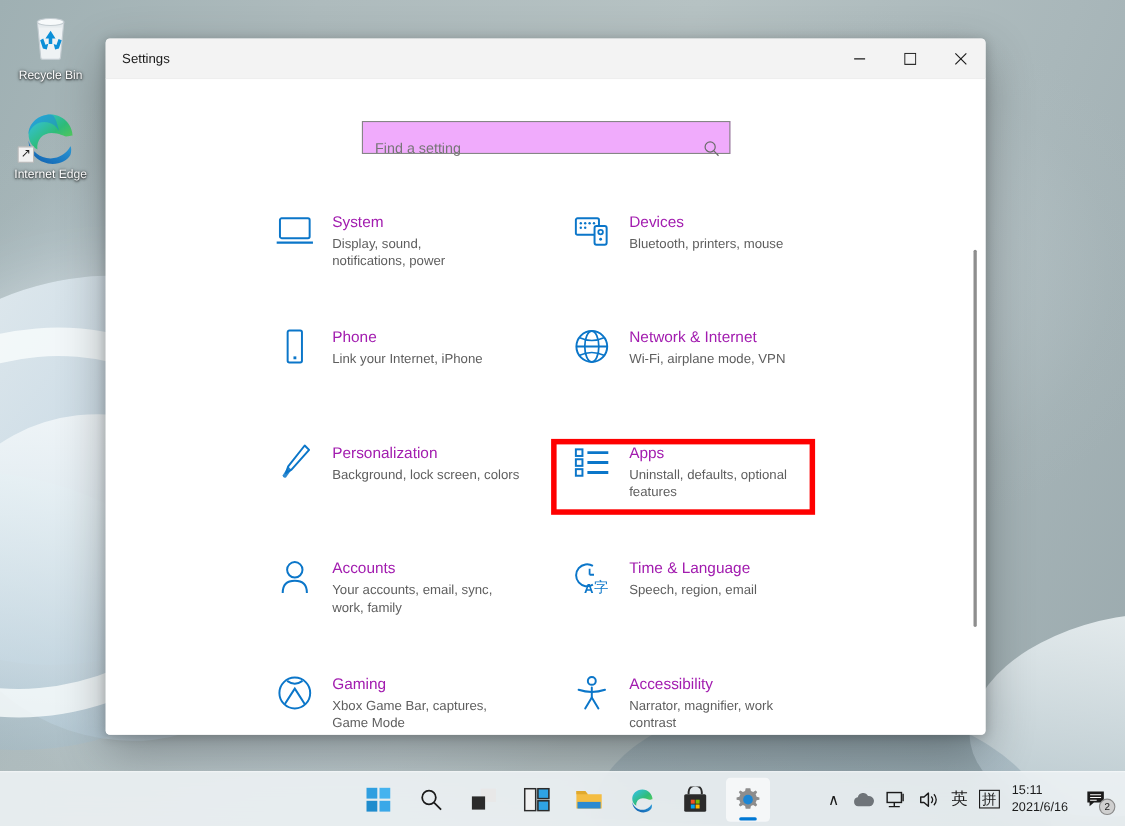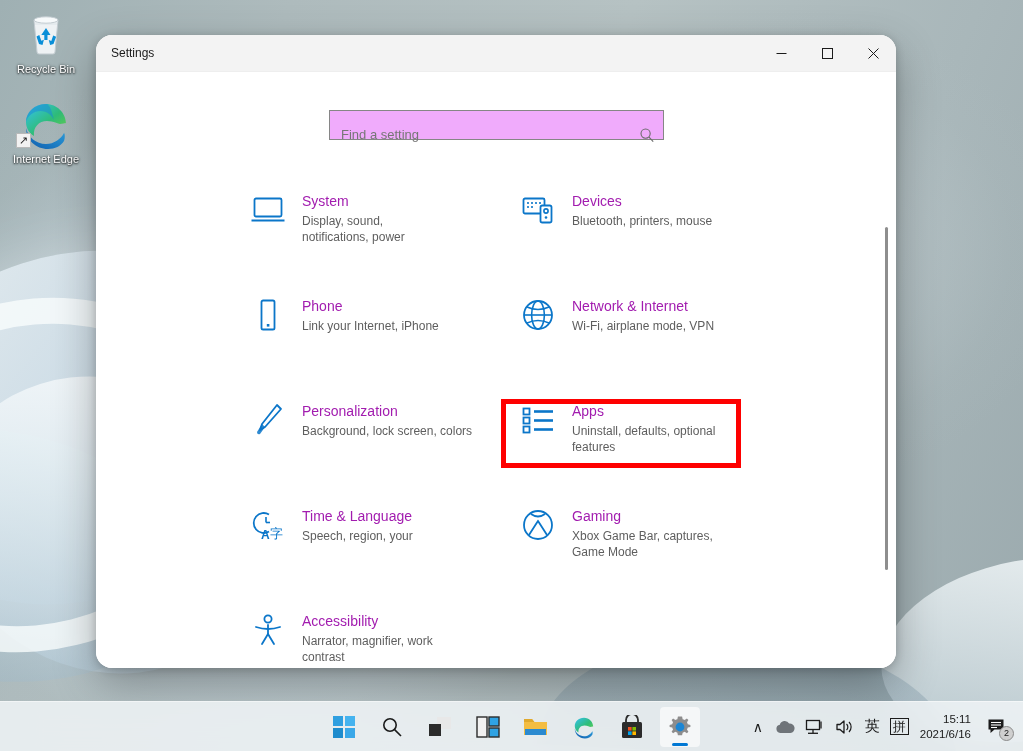--- a/index.html
+++ b/index.html
@@ -82,21 +82,21 @@
     color: #1b1b1b; font-size: 11px; line-height: 13px;
     text-shadow: none;
   }
 
   
   #settings-window {
     position: absolute;
     left: 96px; top: 35px;
     width: 800px; height: 633px;
     background: #ffffff;
-    border-radius: 16px;
+    border-radius: 4px;
     box-shadow: 0 16px 44px rgba(0,0,0,0.30), 0 2px 10px rgba(0,0,0,0.20);
     overflow: hidden;
     display: flex;
     flex-direction: column;
   }
   #titlebar {
     height: 37px;
     background: #f3f3f3;
     display: flex;
     align-items: center;
@@ -262,21 +262,21 @@
     cursor: default;
   }
   .ime-char { font-size: 15px; color: #1b1b1b; }
   .ime-boxed {
     border: 1px solid #1b1b1b;
     padding: 0 2px;
     font-size: 13px;
     line-height: 15px;
   }
   #clock {
-    text-align: right;
+    text-align: left;
     font-size: 11.5px;
     line-height: 15px;
     color: #1b1b1b;
     padding: 0 10px 0 6px;
     cursor: default;
   }
   #notif-area {
     position: relative;
     width: 34px; height: 40px;
     display: flex; align-items: center; justify-content: center;
@@ -472,34 +472,46 @@
               <line x1="12" y1="14.5" x2="31" y2="14.5" stroke="#0b76c9" stroke-width="2.6"></line>
               <line x1="12" y1="23.5" x2="31" y2="23.5" stroke="#0b76c9" stroke-width="2.6"></line>
             </svg>
           </div>
           <div class="cat-text">
             <div class="cat-title">Apps</div>
             <div class="cat-desc">Uninstall, defaults, optional features</div>
           </div>
         </div>
 
+        <div class="category">
+          <div class="cat-icon">
+            <svg width="28" height="32" viewBox="0 0 28 32">
+              <circle cx="14" cy="9" r="7" fill="none" stroke="#0b76c9" stroke-width="1.8"></circle>
+              <path d="M3 30 Q3 19 14 19 Q25 19 25 30" fill="none" stroke="#0b76c9" stroke-width="1.8"></path>
+            </svg>
+          </div>
+          <div class="cat-text">
+            <div class="cat-title">Accounts</div>
+            <div class="cat-desc">Your accounts, email, sync, work, family</div>
+          </div>
+        </div>
 
         <div class="category">
           <div class="cat-icon">
             <svg width="34" height="32" viewBox="0 0 34 32">
               <path d="M18 5.5 A10 10 0 1 0 18 22.5" fill="none" stroke="#0b76c9" stroke-width="1.8"></path>
               <line x1="15" y1="8" x2="15" y2="13.5" stroke="#0b76c9" stroke-width="1.6"></line>
               <line x1="15" y1="13.5" x2="19" y2="13.5" stroke="#0b76c9" stroke-width="1.6"></line>
               <text x="10" y="30" font-family="Liberation Sans, sans-serif" font-size="12" font-weight="bold" fill="#0b76c9">A</text>
               <text x="19" y="29" font-family="DejaVu Sans, sans-serif" font-size="13" fill="#0b76c9">字</text>
             </svg>
           </div>
           <div class="cat-text">
             <div class="cat-title">Time &amp; Language</div>
-            <div class="cat-desc wide">Speech, region, your</div>
+            <div class="cat-desc wide">Speech, region, email</div>
           </div>
         </div>
 
         <div class="category">
           <div class="cat-icon">
             <svg width="32" height="32" viewBox="0 0 32 32">
               <circle cx="16" cy="16" r="14" fill="none" stroke="#0b76c9" stroke-width="1.8"></circle>
               <path d="M7 26 Q14 15 16 12 Q18 15 25 26" fill="none" stroke="#0b76c9" stroke-width="1.8"></path>
               <path d="M9 5 Q16 10 23 5" fill="none" stroke="#0b76c9" stroke-width="1.8"></path>
             </svg>

